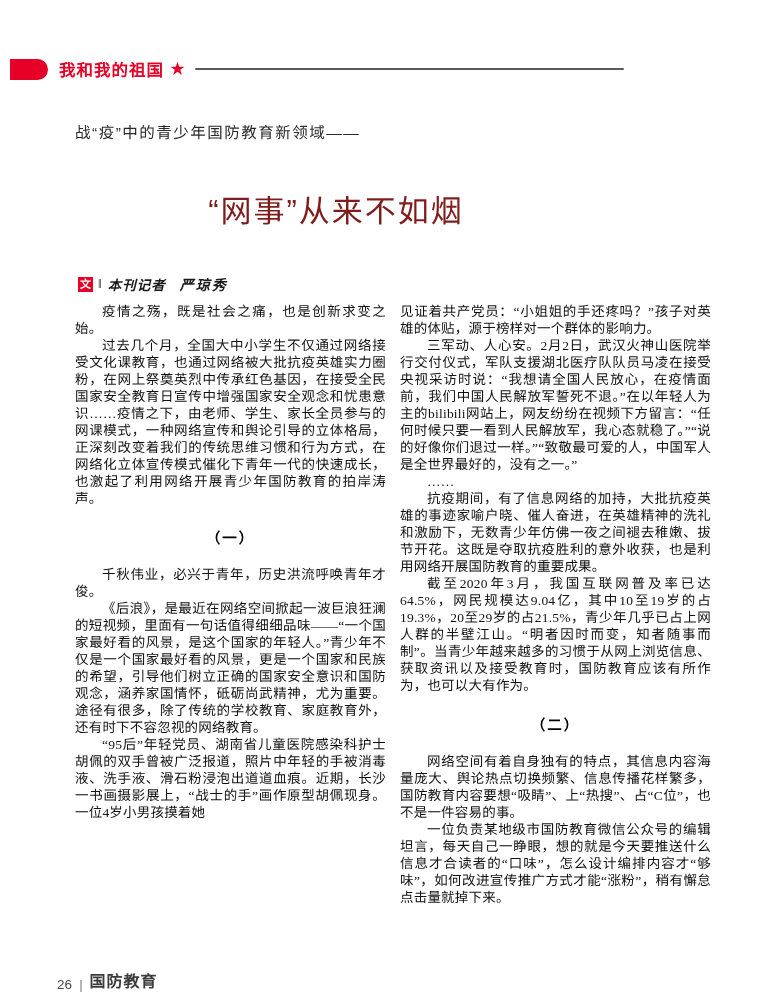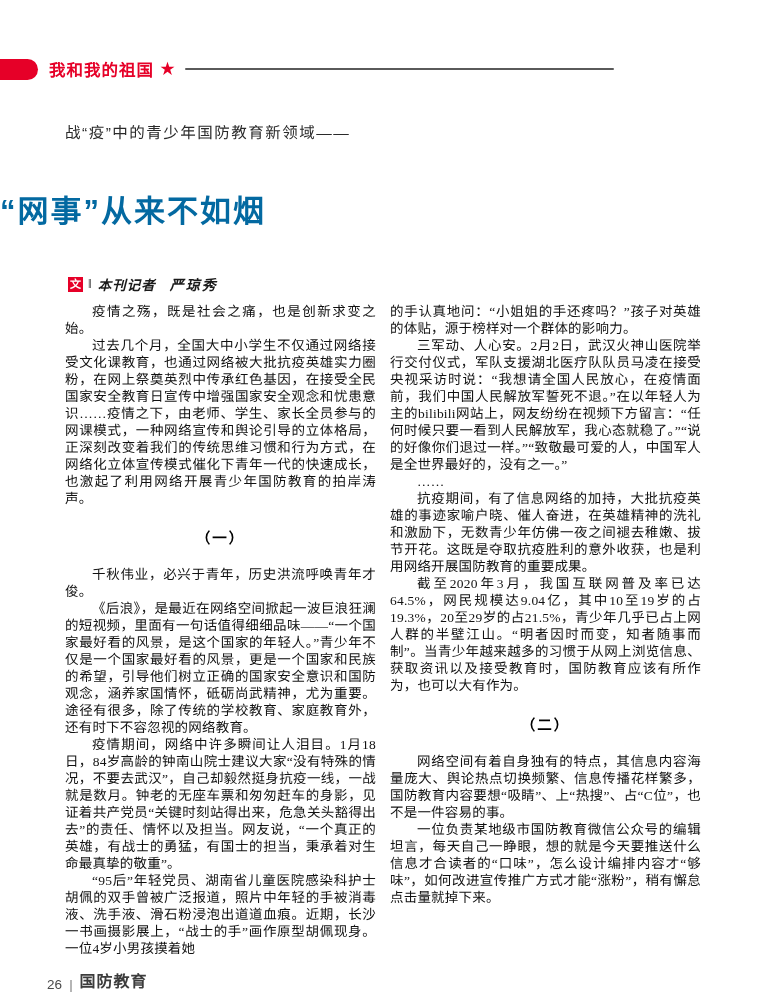--- a/index.html
+++ b/index.html
@@ -3,21 +3,21 @@
 <meta charset="utf-8">
 <style>
   html, body {
     margin: 0; padding: 0;
     width: 760px; height: 1007px;
     background: #ffffff;
     overflow: hidden;
     font-family: "Liberation Serif", serif;
     color: #1a1a1a;
   }
-  .page { position: relative; width: 652px; height: 1007px; background: #fff; }
+  .page { position: relative; width: 652px; height: 1007px; background: #fff; margin-left: 10px; }
 
   
   .topbar {
     position: absolute; top: 57px; left: 0; right: 38px;
     display: flex; align-items: center; height: 24px;
   }
   .red-pill {
     width: 38px; height: 21px;
     background: var(--accent); border-radius: 0 11px 11px 0;
     flex: 0 0 auto;
@@ -33,23 +33,23 @@
   .rule { flex: 1 1 auto; height: 1.5px; background: #5a5a5a; margin-left: 10px; border-radius: 1px; }
 
   
   .kicker {
     position: absolute; left: 65px; top: 120px;
     font-family: "Liberation Sans", sans-serif;
     font-size: 15.5px; color: #2a2a2a; letter-spacing: 1.5px;
   }
   .title {
     position: absolute; left: 0; right: 0; top: 186px;
-    margin: 0; text-align: left;
+    margin: 0; text-align: center;
     font-family: "Liberation Sans", sans-serif;
-    font-size: 31px; font-weight: 700; color: #0369a1;
+    font-size: 31px; font-weight: 400; color: #7f1d1d;
     letter-spacing: 2px;
   }
   .byline {
     position: absolute; left: 68px; top: 274px;
     display: flex; align-items: center;
     font-size: 13px;
   }
   .byline-badge {
     display: inline-block; width: 15px; height: 15px; line-height: 15px;
     background: var(--accent); color: #fff; text-align: center;
@@ -112,25 +112,24 @@
     <span class="byline-author">严琼秀</span>
   </div>
 
   <main class="columns">
     <div class="col" id="col-left">
         <p class="para indent">疫情之殇，既是社会之痛，也是创新求变之始。</p>
         <p class="para indent">过去几个月，全国大中小学生不仅通过网络接受文化课教育，也通过网络被大批抗疫英雄实力圈粉，在网上祭奠英烈中传承红色基因，在接受全民国家安全教育日宣传中增强国家安全观念和忧患意识……疫情之下，由老师、学生、家长全员参与的网课模式，一种网络宣传和舆论引导的立体格局，正深刻改变着我们的传统思维习惯和行为方式，在网络化立体宣传模式催化下青年一代的快速成长，也激起了利用网络开展青少年国防教育的拍岸涛声。</p>
         <div class="sec-head">（一）</div>
         <p class="para indent">千秋伟业，必兴于青年，历史洪流呼唤青年才俊。</p>
         <p class="para indent">《后浪》，是最近在网络空间掀起一波巨浪狂澜的短视频，里面有一句话值得细细品味——“一个国家最好看的风景，是这个国家的年轻人。”青少年不仅是一个国家最好看的风景，更是一个国家和民族的希望，引导他们树立正确的国家安全意识和国防观念，涵养家国情怀，砥砺尚武精神，尤为重要。途径有很多，除了传统的学校教育、家庭教育外，还有时下不容忽视的网络教育。</p>
-        <p class="para indent">疫情期间，网络中许多瞬间让人泪目。1月18日，84岁高龄的钟南山院士建议大家“没有特殊的情况，不要去武汉”，自己却毅然挺身抗疫一线，一战就是数月。钟老的无座车票和匆匆赶车的身影，见证着共产党员“关键时刻站得出来，危急关头豁得出去”的责任、情怀以及担当。网友说，“一个真正的英雄，有战士的勇猛，有国士的担当，秉承着对生命最真挚的敬重”。</p>
         <p class="para indent">“95后”年轻党员、湖南省儿童医院感染科护士胡佩的双手曾被广泛报道，照片中年轻的手被消毒液、洗手液、滑石粉浸泡出道道血痕。近期，长沙一书画摄影展上，“战士的手”画作原型胡佩现身。一位4岁小男孩摸着她</p>
       </div>
     <div class="col" id="col-right">
-        <p class="para">的手认真地问：“小姐姐的手还疼吗？”孩子对英雄的体贴，源于榜样对一个群体的影响力。</p>
+        <p class="para">见证着共产党员：“小姐姐的手还疼吗？”孩子对英雄的体贴，源于榜样对一个群体的影响力。</p>
         <p class="para indent">三军动、人心安。2月2日，武汉火神山医院举行交付仪式，军队支援湖北医疗队队员马凌在接受央视采访时说：“我想请全国人民放心，在疫情面前，我们中国人民解放军誓死不退。”在以年轻人为主的bilibili网站上，网友纷纷在视频下方留言：“任何时候只要一看到人民解放军，我心态就稳了。”“说的好像你们退过一样。”“致敬最可爱的人，中国军人是全世界最好的，没有之一。”</p>
         <p class="para indent">……</p>
         <p class="para indent">抗疫期间，有了信息网络的加持，大批抗疫英雄的事迹家喻户晓、催人奋进，在英雄精神的洗礼和激励下，无数青少年仿佛一夜之间褪去稚嫩、拔节开花。这既是夺取抗疫胜利的意外收获，也是利用网络开展国防教育的重要成果。</p>
         <p class="para indent">截至2020年3月，我国互联网普及率已达64.5%，网民规模达9.04亿，其中10至19岁的占19.3%，20至29岁的占21.5%，青少年几乎已占上网人群的半壁江山。“明者因时而变，知者随事而制”。当青少年越来越多的习惯于从网上浏览信息、获取资讯以及接受教育时，国防教育应该有所作为，也可以大有作为。</p>
         <div class="sec-head">（二）</div>
         <p class="para indent">网络空间有着自身独有的特点，其信息内容海量庞大、舆论热点切换频繁、信息传播花样繁多，国防教育内容要想“吸睛”、上“热搜”、占“C位”，也不是一件容易的事。</p>
         <p class="para indent">一位负责某地级市国防教育微信公众号的编辑坦言，每天自己一睁眼，想的就是今天要推送什么信息才合读者的“口味”，怎么设计编排内容才“够味”，如何改进宣传推广方式才能“涨粉”，稍有懈怠点击量就掉下来。</p>
       </div>
   </main>
 

